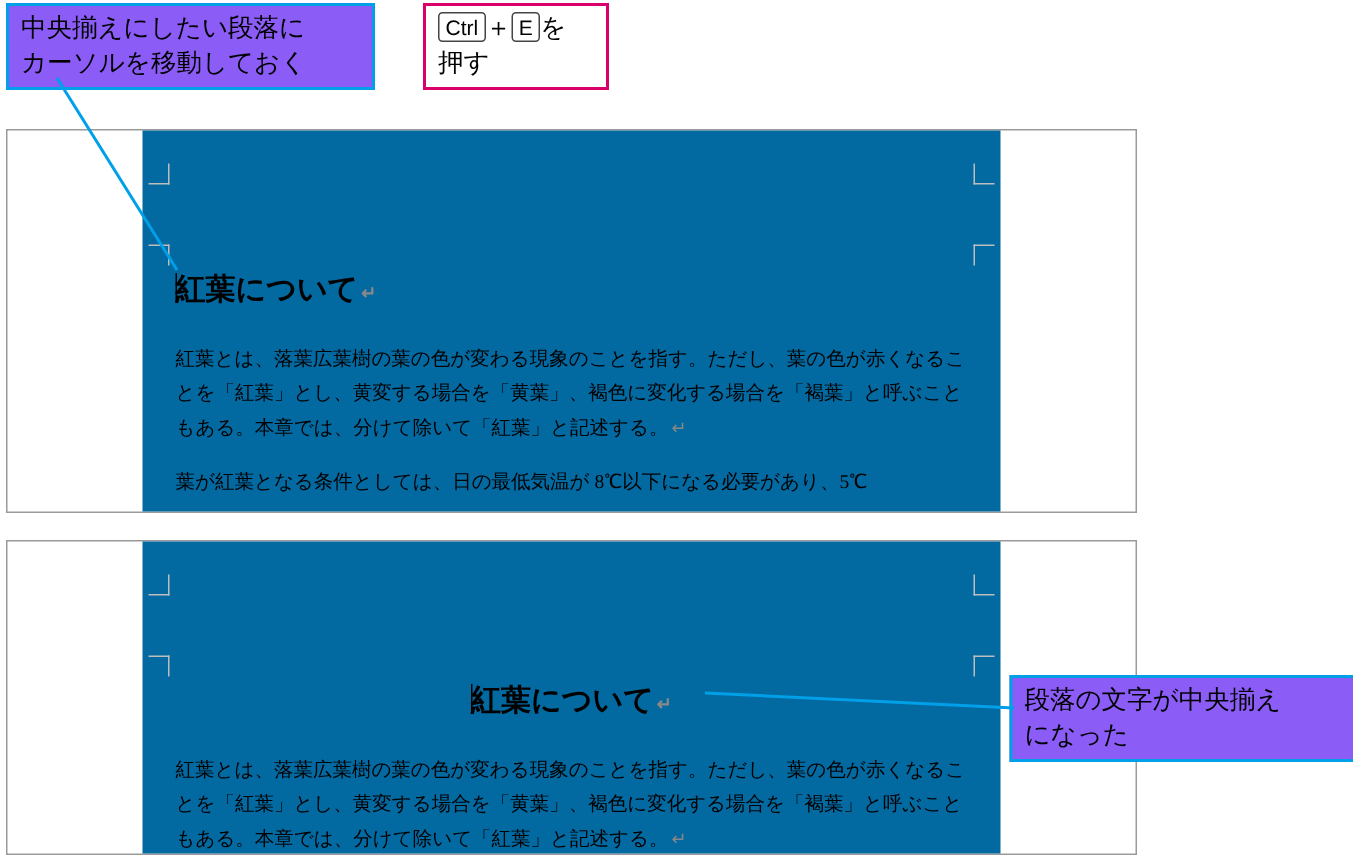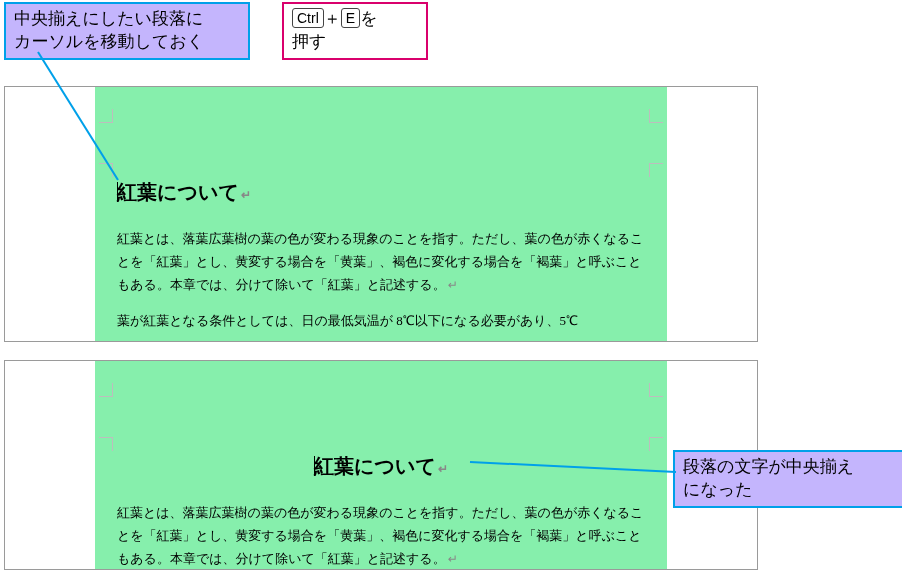--- a/index.html
+++ b/index.html
@@ -8,21 +8,21 @@
     height: 571px;
     background: #ffffff;
     font-family: "Hiragino Kaku Gothic ProN", "Yu Gothic", Meiryo, sans-serif;
     position: relative;
     overflow: hidden;
   }
 
   
   .callout-blue {
     position: absolute;
-    background: #c4b5fd;
+    background: #8b5cf6;
     border: 2px solid #00a0e9;
     padding: 4px 8px;
     font-size: 17px;
     line-height: 1.35;
   }
   .callout-magenta {
     position: absolute;
     background: #ffffff;
     border: 2px solid #d9006c;
     padding: 4px 8px;
@@ -46,21 +46,21 @@
     position: absolute;
     background: #ffffff;
     border: 1px solid #9a9a9a;
   }
   .doc .sheet {
     position: absolute;
     left: 90px;
     right: 90px;
     top: 0;
     bottom: 0;
-    background: #86efac;
+    background: #0369a1;
   }
   .crop {
     position: absolute;
     width: 14px;
     height: 14px;
     border-color: #bdbdbd;
     border-style: solid;
     border-width: 0;
   }
   .doc-title {
@@ -98,21 +98,21 @@
   }
 </style>
 </head>
 <body>
 
 <div class="callout-blue" style="left:4px; top:2px; width:246px;">
   <span style="white-space:pre-line;">中央揃えにしたい段落に
 カーソルを移動しておく</span>
 </div>
 
-<div class="callout-magenta" style="left:282px; top:2px; width:146px;">
+<div class="callout-magenta" style="left:282px; top:2px; width:124px;">
   <span class="key">Ctrl</span><span>＋</span><span class="key">E</span><span>を</span><br>
   <span>押す</span>
 </div>
 
 <div class="doc" style="left:4px; top:86px; width:754px; height:256px;">
   <div class="sheet">
     <span class="crop" style="left:4px; top:22px; border-bottom-width:1px; border-right-width:1px;"></span>
     <span class="crop" style="right:4px; top:22px; border-bottom-width:1px; border-left-width:1px;"></span>
     <span class="crop" style="left:4px; top:76px; border-top-width:1px; border-right-width:1px;"></span>
     <span class="crop" style="right:4px; top:76px; border-top-width:1px; border-left-width:1px;"></span>

